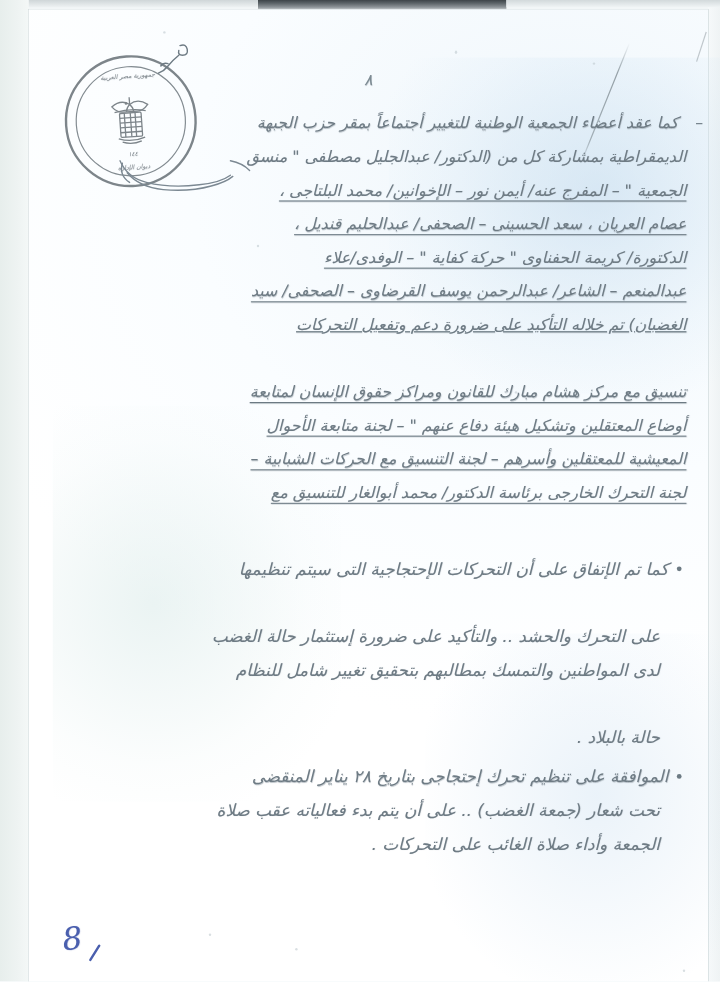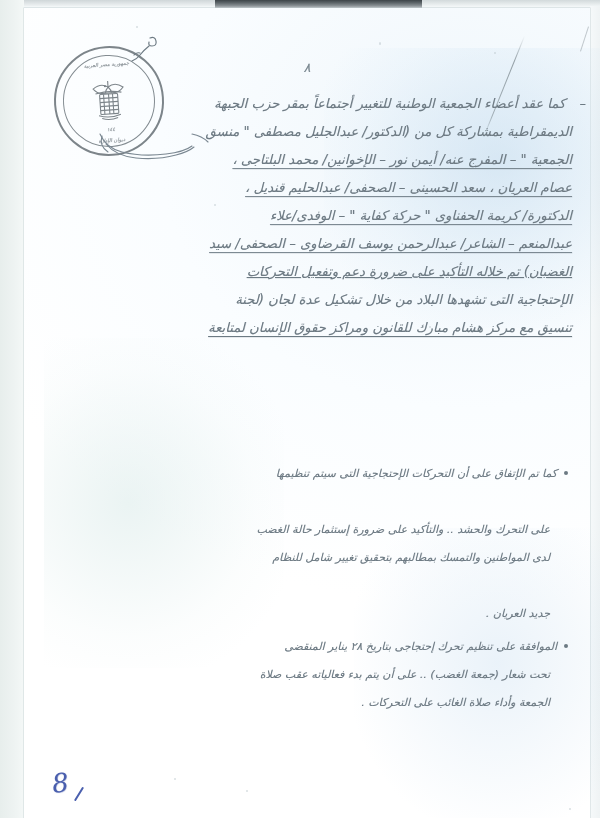--- a/index.html
+++ b/index.html
@@ -108,21 +108,21 @@
     text-decoration-color:rgba(110,124,134,0.85);
     text-underline-offset:3.5px;
     text-decoration-thickness:0.8px;
   }
   .line.indent-dash{ right:4px; }
 
   
   .bullet-line{
     position:absolute;
     right:22px;
-    font-size:11px;
+    font-size:14px;
     direction:rtl;text-align:right;
     color:#6c7a83;
   }
   .bullet-dot{
     display:inline-block;width:4px;height:4px;border-radius:50%;
     background:#6c7a83;vertical-align:middle;margin-left:7px;margin-bottom:2px;
   }
 
   
   .stamp{
@@ -260,29 +260,31 @@
         <span>–</span>
         <span class="hand" style="margin-right:10px;">كما عقد أعضاء الجمعية الوطنية للتغيير أجتماعاً بمقر حزب الجبهة</span>
       </div>
 
       <div class="line" style="top:112px;"><span class="hand">الديمقراطية بمشاركة كل من (الدكتور/ عبدالجليل مصطفى " منسق</span></div>
       <div class="line u" style="top:140px;"><span class="hand">الجمعية " – المفرج عنه/ أيمن نور – الإخوانين/ محمد البلتاجى ،</span></div>
       <div class="line u" style="top:168px;"><span class="hand">عصام العريان ، سعد الحسينى – الصحفى/ عبدالحليم قنديل ،</span></div>
       <div class="line u" style="top:196px;"><span class="hand">الدكتورة/ كريمة الحفناوى " حركة كفاية " – الوفدى/علاء</span></div>
       <div class="line u" style="top:224px;"><span class="hand">عبدالمنعم – الشاعر/ عبدالرحمن يوسف القرضاوى – الصحفى/ سيد</span></div>
       <div class="line" style="top:252px;text-decoration:underline;"><span class="hand">الغضبان) تم خلاله التأكيد على ضرورة دعم وتفعيل التحركات</span></div>
-      <div class="line" style="top:280px;"><span class="hand">الإحتجاجية التى تشهدها البلاد من خلال تشكيل عدة لجان (لجنة</span></div>
       <div class="line u" style="top:308px;text-decoration:underline;"><span class="hand">تنسيق مع مركز هشام مبارك للقانون ومراكز حقوق الإنسان لمتابعة</span></div>
+      <div class="line u" style="top:336px;"><span class="hand">أوضاع المعتقلين وتشكيل هيئة دفاع عنهم " – لجنة متابعة الأحوال</span></div>
+      <div class="line u" style="top:364px;"><span class="hand">المعيشية للمعتقلين وأسرهم – لجنة التنسيق مع الحركات الشبابية –</span></div>
+      <div class="line u" style="top:392px;"><span class="hand">لجنة التحرك الخارجى برئاسة الدكتور/ محمد أبوالغار للتنسيق مع</span></div>
 
       <div class="bullet-line" style="top:455px;">
         <span class="bullet-dot"></span><span class="hand">كما تم الإتفاق على أن التحركات الإحتجاجية التى سيتم تنظيمها</span>
       </div>
       <div class="bullet-line" style="top:511px;right:40px;"><span class="hand">على التحرك والحشد .. والتأكيد على ضرورة إستثمار حالة الغضب</span></div>
       <div class="bullet-line" style="top:539px;right:40px;"><span class="hand">لدى المواطنين والتمسك بمطالبهم بتحقيق تغيير شامل للنظام</span></div>
-      <div class="bullet-line" style="top:595px;right:40px;"><span class="hand">جديد العريان .</span></div>
+      <div class="bullet-line" style="top:595px;right:40px;"><span class="hand">حالة بالبلاد .</span></div>
 
       <div class="bullet-line" style="top:628px;">
         <span class="bullet-dot"></span><span class="hand">الموافقة على تنظيم تحرك إحتجاجى بتاريخ ٢٨ يناير المنقضى</span>
       </div>
       <div class="bullet-line" style="top:656px;right:40px;"><span class="hand">تحت شعار (جمعة الغضب) .. على أن يتم بدء فعالياته عقب صلاة</span></div>
       <div class="bullet-line" style="top:684px;right:40px;"><span class="hand">الجمعة وأداء صلاة الغائب على التحركات .</span></div>
 
     </div>
 
     <div class="blue-num">8</div>

